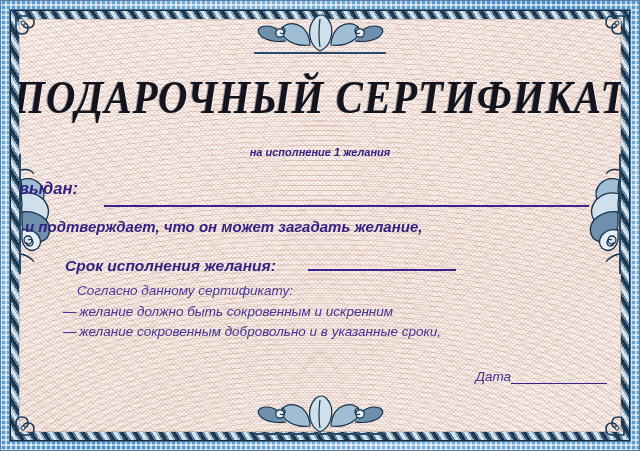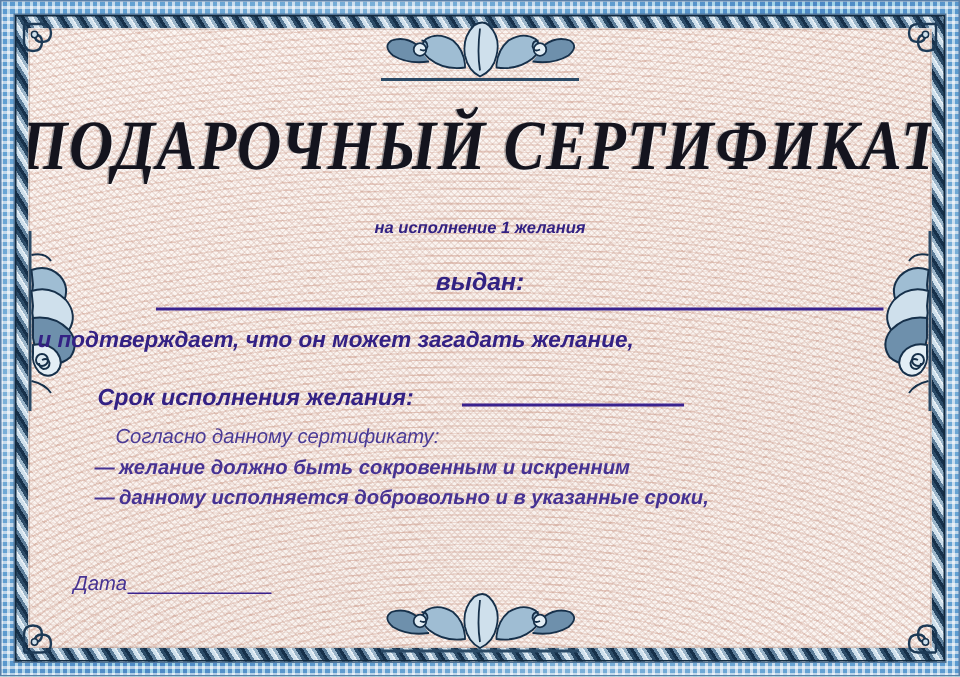--- a/index.html
+++ b/index.html
@@ -8,21 +8,21 @@
     padding: 0;
     background: #ffffff;
   }
 
   #certificate-root {
     position: relative;
     width: 640px;
     height: 451px;
     overflow: hidden;
     font-family: "Liberation Sans", sans-serif;
-    background: #14b8a6;
+    background: #eab308;
   }
 
   
   .frame-outer {
     position: absolute;
     inset: 0;
     background:
       
       repeating-linear-gradient(90deg,
         rgba(255,255,255,0.55) 0px, rgba(255,255,255,0.55) 2px,
@@ -129,21 +129,20 @@
     text-align: center;
     font-size: 11px;
     font-weight: 700;
     font-style: italic;
     color: #322182;
   }
 
   .line-issued {
     position: absolute;
     left: 0; right: 0; top: 160px;
-    text-align: center;
     font-size: 16.5px;
     font-weight: 700;
     font-style: italic;
     color: #322182;
   }
 
   .rule-main {
     position: absolute;
     left: 85px;
     right: 32px;
@@ -192,32 +191,32 @@
     font-weight: 400;
     color: #4a3a96;
     margin-left: 12px;
   }
 
   .clauses {
     position: absolute;
     left: 44px; right: 18px; top: 283px;
     font-size: 13.5px;
     font-style: italic;
-    font-weight: 700;
+    font-weight: 400;
     color: #463293;
     line-height: 1.45;
   }
   .clauses .clause { white-space: normal; }
   .clauses .clause .dash { letter-spacing: -1px; }
 
   .row-footer {
     position: absolute;
-    left: 30px; right: 14px; top: 362px;
+    left: 30px; right: 14px; top: 350px;
     display: flex;
-    justify-content: space-between;
+    justify-content: flex-end;
     align-items: baseline;
     font-size: 13.5px;
     font-style: italic;
     font-weight: 400;
     color: #463293;
   }
   .row-footer .fld { white-space: nowrap; }
   .row-footer .fld .ul {
     display: inline-block;
     min-width: 96px;
@@ -345,21 +344,21 @@
 
     <div class="clause-head">Согласно данному сертификату:</div>
 
     <div class="clauses">
       <div class="clause">
         <span class="dash">—</span>
         <span>желание должно быть сокровенным и искренним</span>
       </div>
       <div class="clause">
         <span class="dash">—</span>
-        <span>  данному исполняется добровольно и в указанные сроки,</span>
+        <span>  желание сокровенным добровольно и в указанные сроки,</span>
       </div>
     </div>
 
     <div class="row-footer">
       <span class="fld date">
         <span>Дата</span><span class="ul"></span>
       </span>
     </div>
 
   </div>

